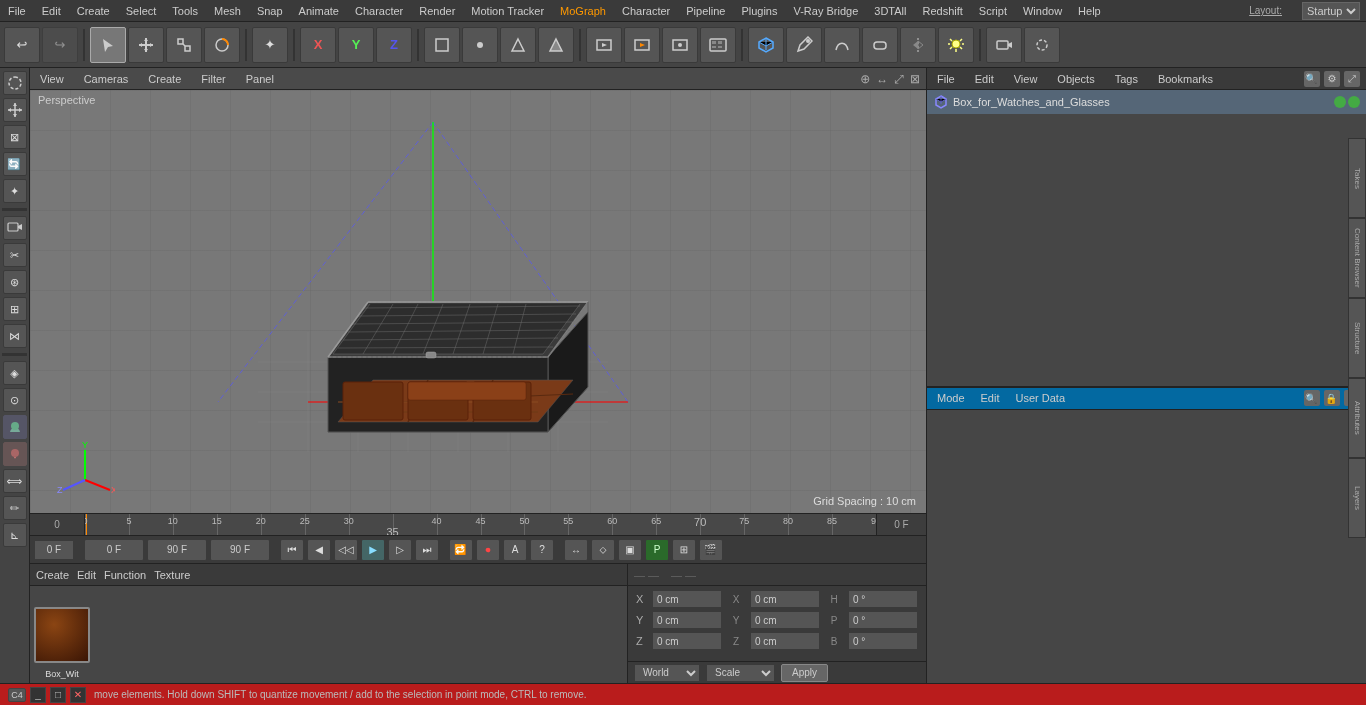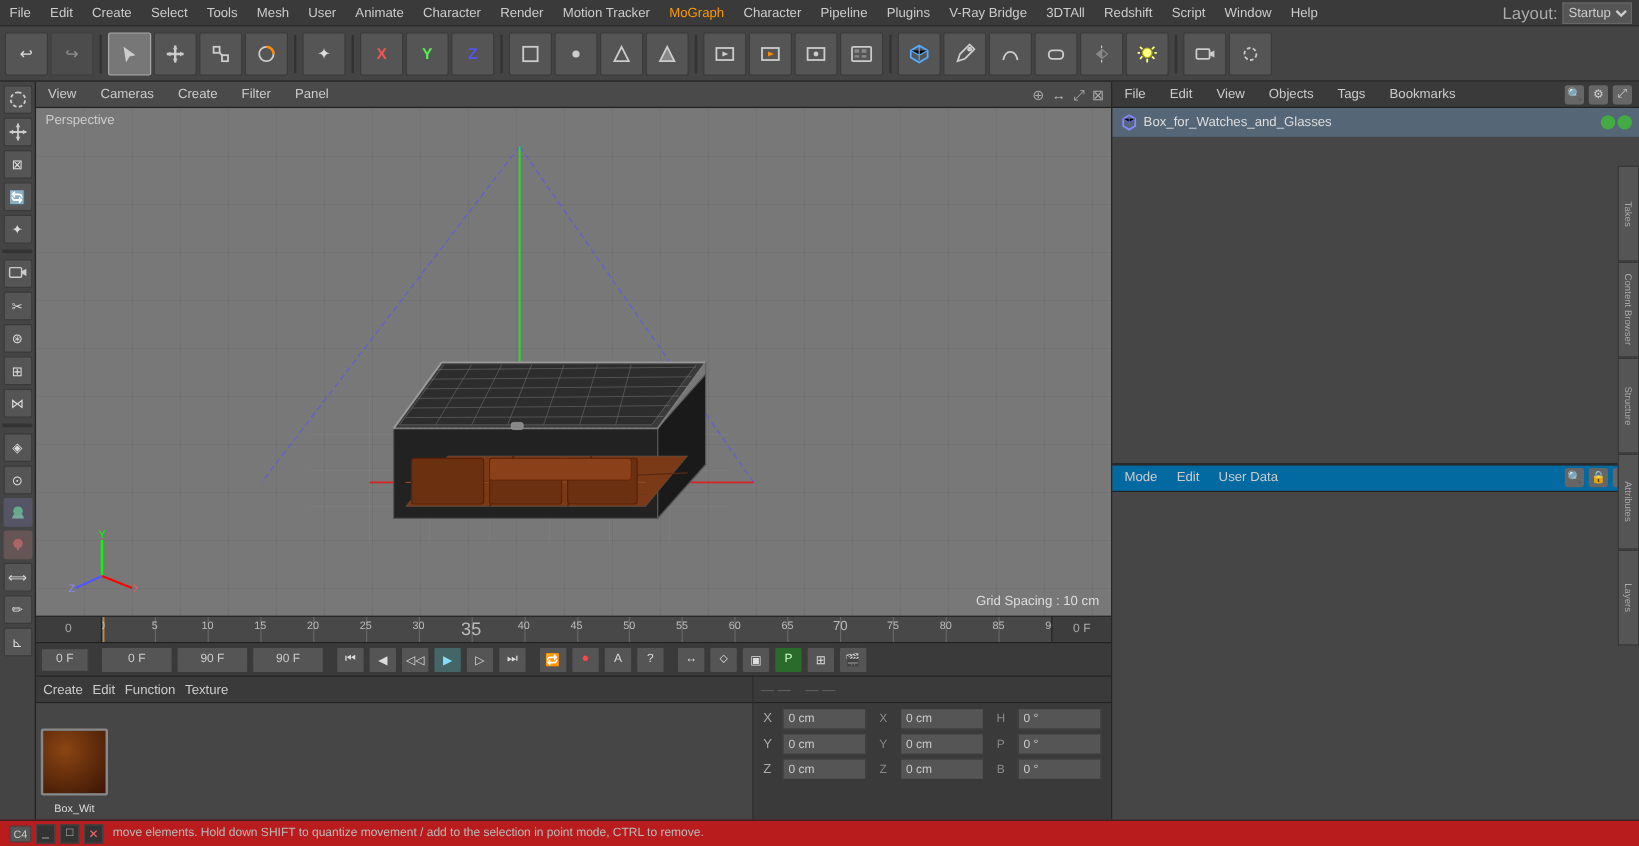--- a/index.html
+++ b/index.html
@@ -251,37 +251,37 @@
 
 <div id="app-root" style="width:1366px;height:705px;overflow:hidden;position:relative;display:flex;flex-direction:column;">
 
   <div id="menu-bar">
     <div class="menu-item">File</div>
     <div class="menu-item">Edit</div>
     <div class="menu-item">Create</div>
     <div class="menu-item">Select</div>
     <div class="menu-item">Tools</div>
     <div class="menu-item">Mesh</div>
-    <div class="menu-item">User</div>
+    <div class="menu-item">Snap</div>
     <div class="menu-item">Animate</div>
     <div class="menu-item">Character</div>
     <div class="menu-item">Render</div>
     <div class="menu-item">Motion Tracker</div>
     <div class="menu-item menu-item-orange">MoGraph</div>
     <div class="menu-item">Character</div>
     <div class="menu-item">Pipeline</div>
     <div class="menu-item">Plugins</div>
     <div class="menu-item">V-Ray Bridge</div>
     <div class="menu-item">3DTAll</div>
     <div class="menu-item">Redshift</div>
     <div class="menu-item">Script</div>
     <div class="menu-item">Window</div>
     <div class="menu-item">Help</div>
     <div id="layout-selector">
-      <span style="color:#aaa;font-size:14px;margin-right:4px;">Layout:</span>
+      <span style="color:#aaa;font-size:10px;margin-right:20px;text-decoration:underline;">Layout:</span>
       <select>
         <option>Startup</option>
       </select>
     </div>
   </div>
 
   <div id="toolbar">
 
     <div class="toolbar-btn" title="Undo">↩</div>
     <div class="toolbar-btn" title="Redo" style="opacity:0.5;">↪</div>
@@ -596,21 +596,21 @@
             <div style="position: absolute; left: 11.1111%; top: 2px; font-size: 9px; color: rgb(187, 187, 187); transform: translateX(-50%);">10</div>
             <div style="position: absolute; left: 16.6667%; top: 0px; bottom: 0px; width: 1px; background: rgb(102, 102, 102);"></div>
             <div style="position: absolute; left: 16.6667%; top: 2px; font-size: 9px; color: rgb(187, 187, 187); transform: translateX(-50%);">15</div>
             <div style="position: absolute; left: 22.2222%; top: 0px; bottom: 0px; width: 1px; background: rgb(102, 102, 102);"></div>
             <div style="position: absolute; left: 22.2222%; top: 2px; font-size: 9px; color: rgb(187, 187, 187); transform: translateX(-50%);">20</div>
             <div style="position: absolute; left: 27.7778%; top: 0px; bottom: 0px; width: 1px; background: rgb(102, 102, 102);"></div>
             <div style="position: absolute; left: 27.7778%; top: 2px; font-size: 9px; color: rgb(187, 187, 187); transform: translateX(-50%);">25</div>
             <div style="position: absolute; left: 33.3333%; top: 0px; bottom: 0px; width: 1px; background: rgb(102, 102, 102);"></div>
             <div style="position: absolute; left: 33.3333%; top: 2px; font-size: 9px; color: rgb(187, 187, 187); transform: translateX(-50%);">30</div>
             <div style="position: absolute; left: 38.8889%; top: 0px; bottom: 0px; width: 1px; background: rgb(102, 102, 102);"></div>
-            <div style="position: absolute; left: 38.8889%; top: 2px; font-size: 15px; color: rgb(187, 187, 187); transform: translateX(-50%);">35</div>
+            <div style="position: absolute; left: 38.8889%; top: 12px; font-size: 11px; color: rgb(187, 187, 187); transform: translateX(-50%);">35</div>
             <div style="position: absolute; left: 44.4444%; top: 0px; bottom: 0px; width: 1px; background: rgb(102, 102, 102);"></div>
             <div style="position: absolute; left: 44.4444%; top: 2px; font-size: 9px; color: rgb(187, 187, 187); transform: translateX(-50%);">40</div>
             <div style="position: absolute; left: 50%; top: 0px; bottom: 0px; width: 1px; background: rgb(102, 102, 102);"></div>
             <div style="position: absolute; left: 50%; top: 2px; font-size: 9px; color: rgb(187, 187, 187); transform: translateX(-50%);">45</div>
             <div style="position: absolute; left: 55.5556%; top: 0px; bottom: 0px; width: 1px; background: rgb(102, 102, 102);"></div>
             <div style="position: absolute; left: 55.5556%; top: 2px; font-size: 9px; color: rgb(187, 187, 187); transform: translateX(-50%);">50</div>
             <div style="position: absolute; left: 61.1111%; top: 0px; bottom: 0px; width: 1px; background: rgb(102, 102, 102);"></div>
             <div style="position: absolute; left: 61.1111%; top: 2px; font-size: 9px; color: rgb(187, 187, 187); transform: translateX(-50%);">55</div>
             <div style="position: absolute; left: 66.6667%; top: 0px; bottom: 0px; width: 1px; background: rgb(102, 102, 102);"></div>
             <div style="position: absolute; left: 66.6667%; top: 2px; font-size: 9px; color: rgb(187, 187, 187); transform: translateX(-50%);">60</div>
@@ -712,20 +712,32 @@
             <div class="coord-row">
               <span class="coord-label">Z</span>
               <input class="coord-field" value="0 cm" readonly="" style="">
               <span class="coord-dash">Z</span>
               <input class="coord-field" value="0 cm" readonly="" style="">
               <span class="coord-dash">B</span>
               <input class="coord-field" value="0 °" readonly="" style="">
             </div>
           </div>
 
+          <div id="bottom-bar">
+            <select id="world-select">
+              <option>World</option>
+              <option>Object</option>
+              <option>Camera</option>
+            </select>
+            <select id="scale-select">
+              <option>Scale</option>
+              <option>Absolute</option>
+            </select>
+            <button id="apply-btn">Apply</button>
+          </div>
         </div>
       </div>
     </div>
 
     <div id="right-panel" style="display:flex;flex-direction:column;width:440px;">
 
       <div id="object-manager-header">
         <span class="om-header-item">File</span>
         <span class="om-header-item">Edit</span>
         <span class="om-header-item">View</span>

